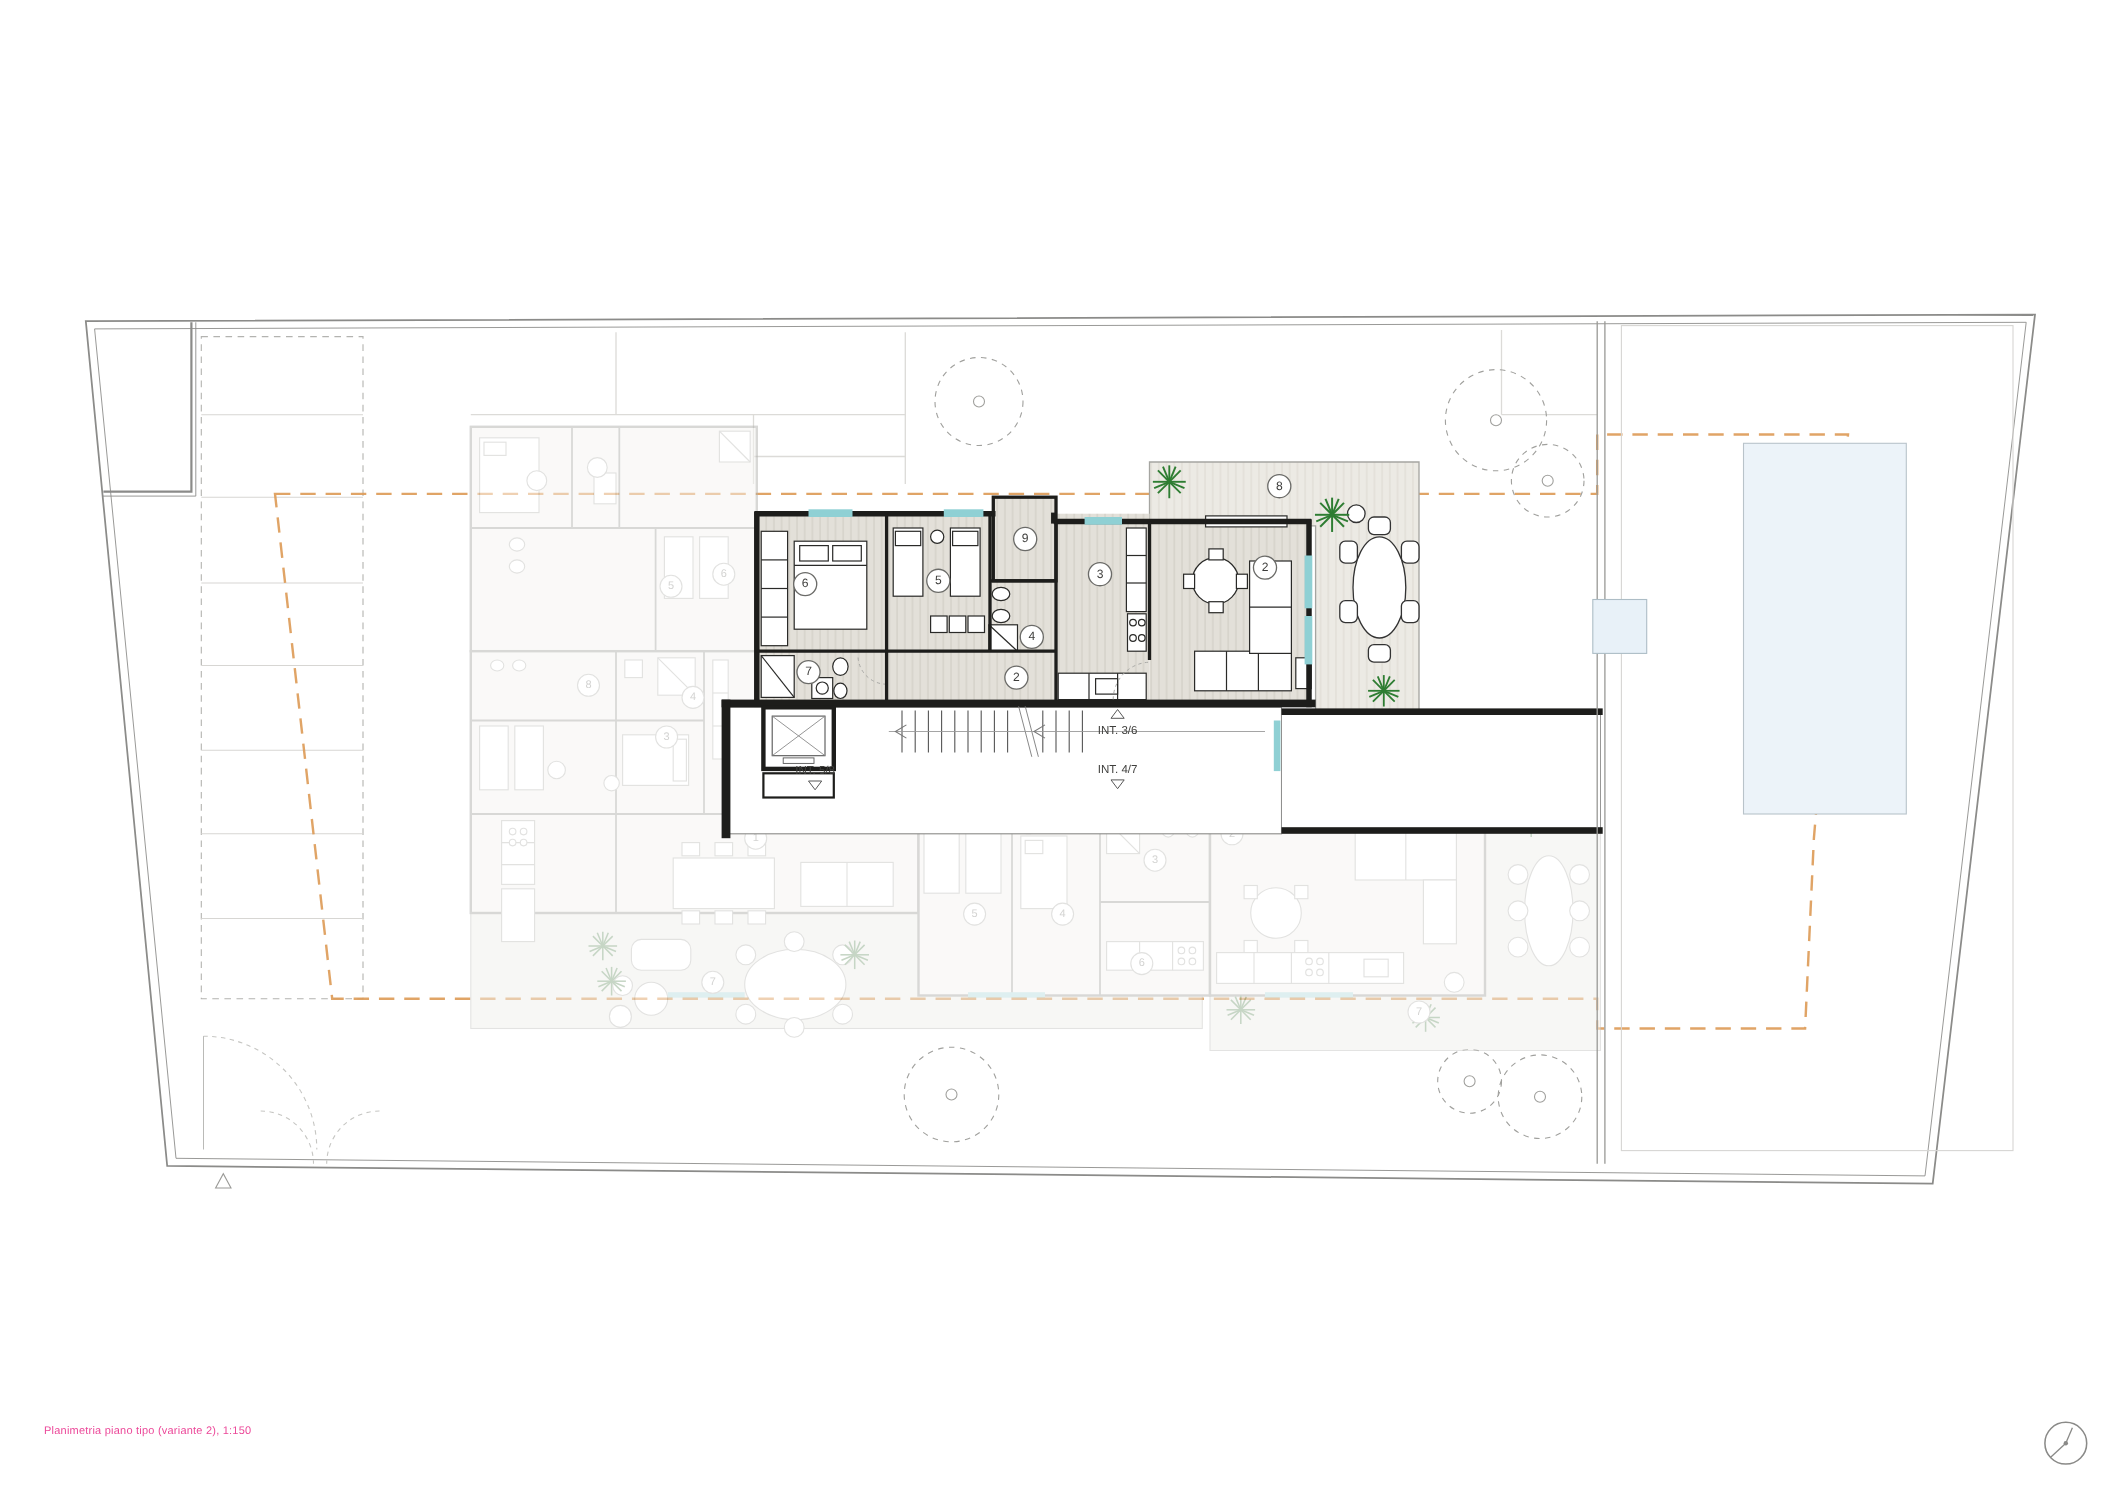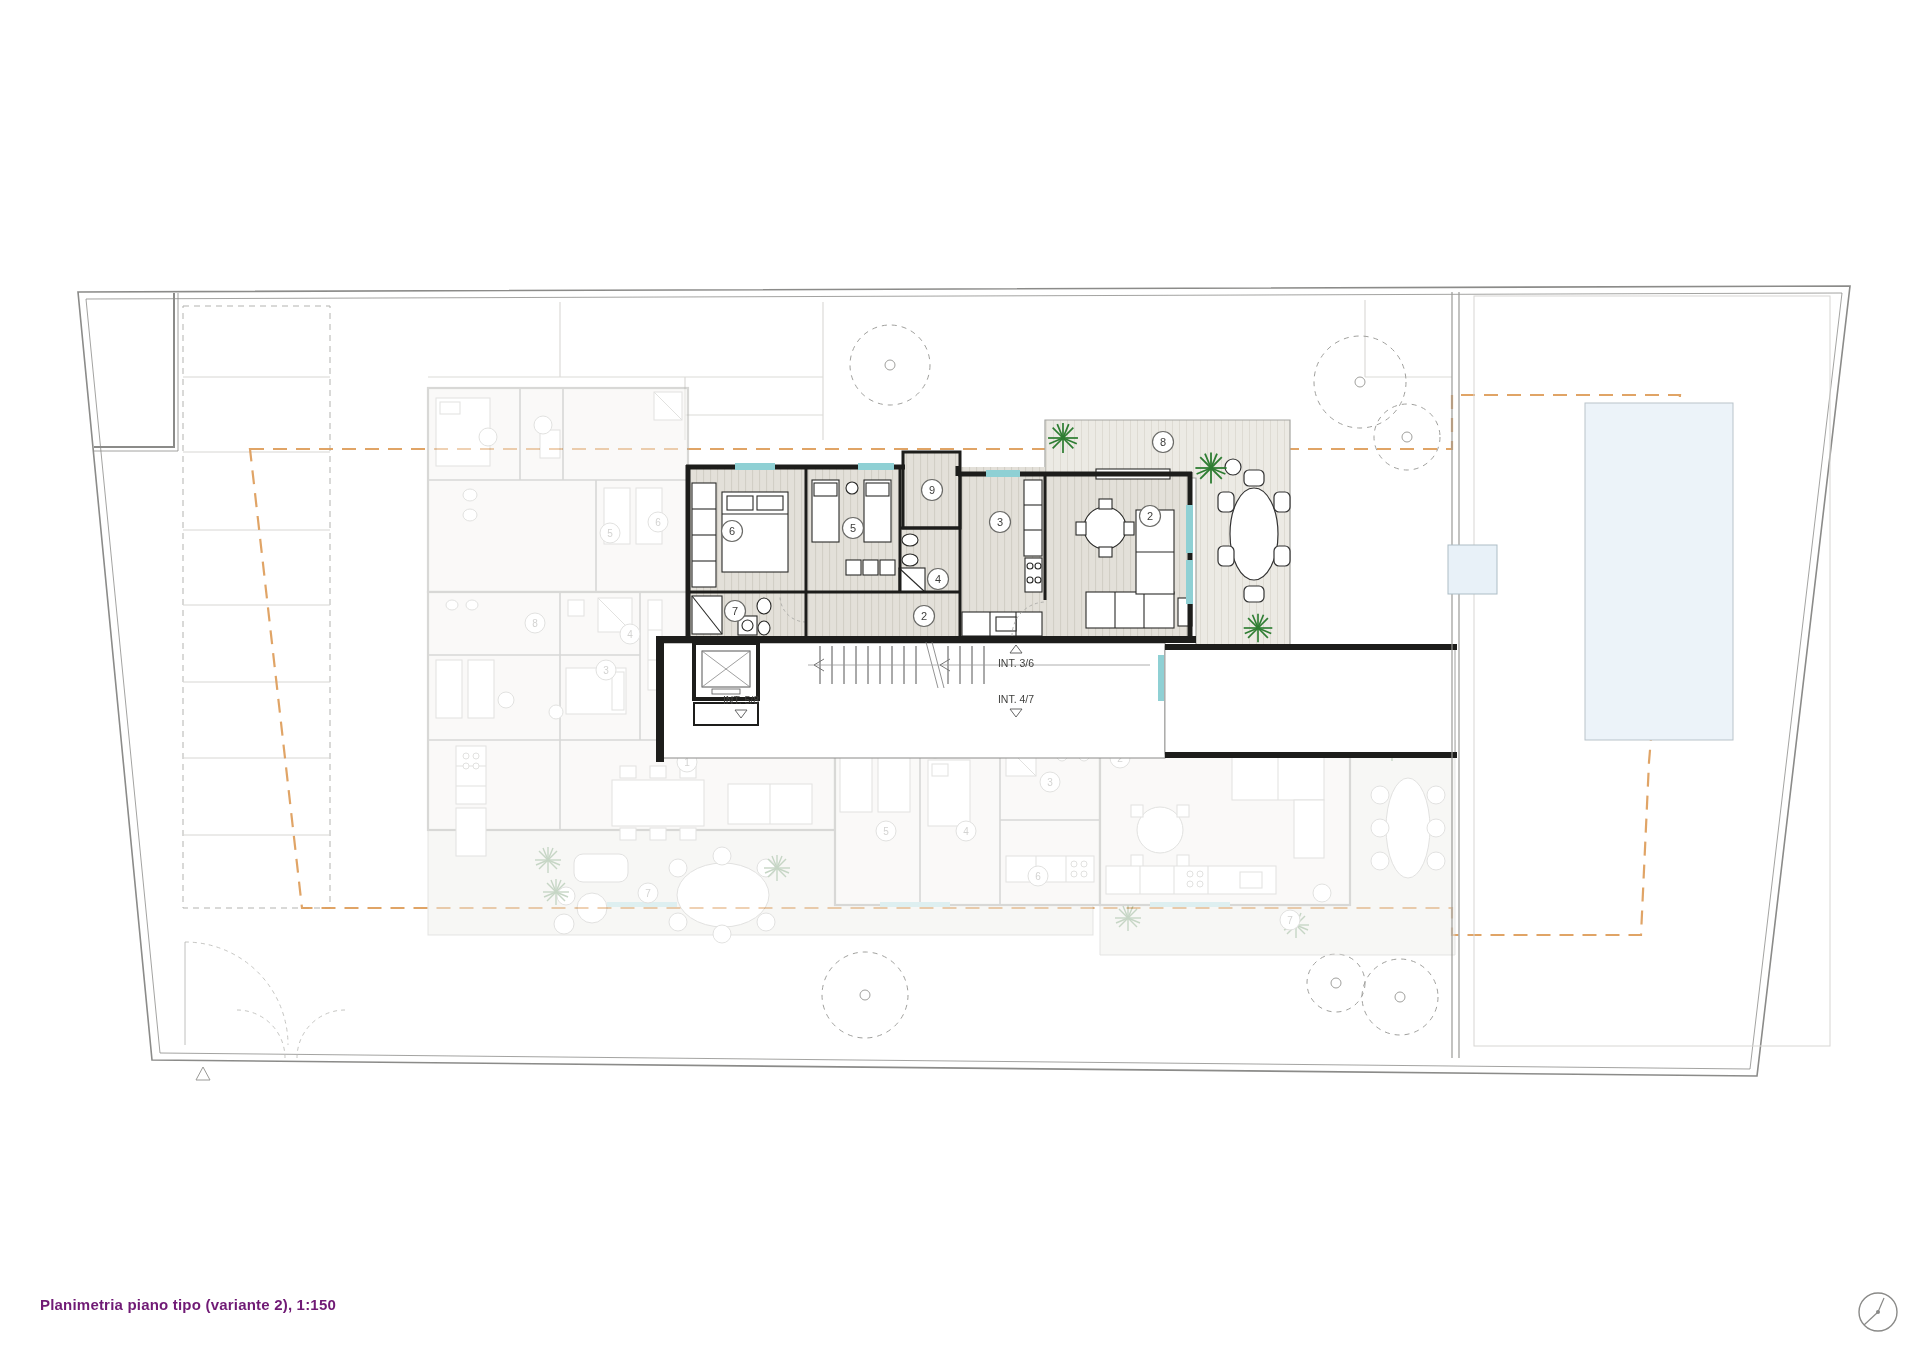--- a/index.html
+++ b/index.html
@@ -1,18 +1,18 @@
 <!DOCTYPE html>
 <html><head>
 <meta charset="utf-8">
 <style>
   html,body{margin:0;padding:0;background:#ffffff;}
   #stage{position:relative;width:1920px;height:1358px;background:#ffffff;overflow:hidden;font-family:"Liberation Sans",sans-serif;}
   #stage svg{position:absolute;left:0;top:0;}
-  #caption{position:absolute;left:40px;top:1296px;font-size:15px;color:#701a75;letter-spacing:.2px;font-weight:bold;}
+  #caption{position:absolute;left:40px;top:1296px;font-size:10px;color:#ec4899;letter-spacing:.2px;}
   .badge-text{font-size:11px;fill:#3d3d3b;}
   .badge-text-f{font-size:10px;fill:#a9a9a6;}
   .intlbl{font-size:10.5px;fill:#3f3f3d;}
   text{font-family:"Liberation Sans",sans-serif;}
 </style>
 </head>
 <body>
 
 <div id="stage">
 <svg width="1920" height="1358" viewBox="0 0 1920 1358">

